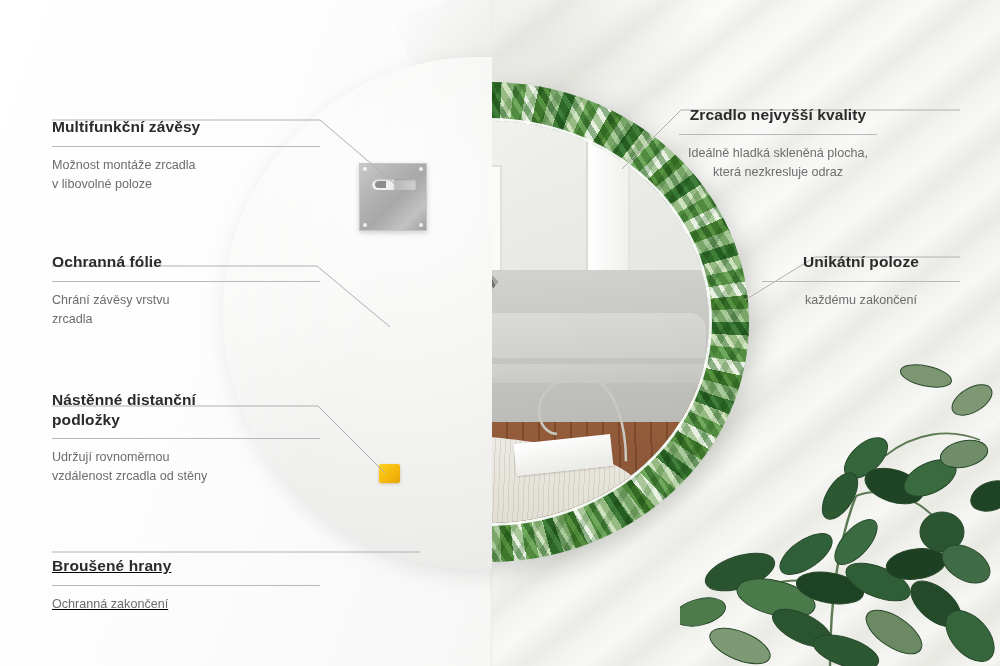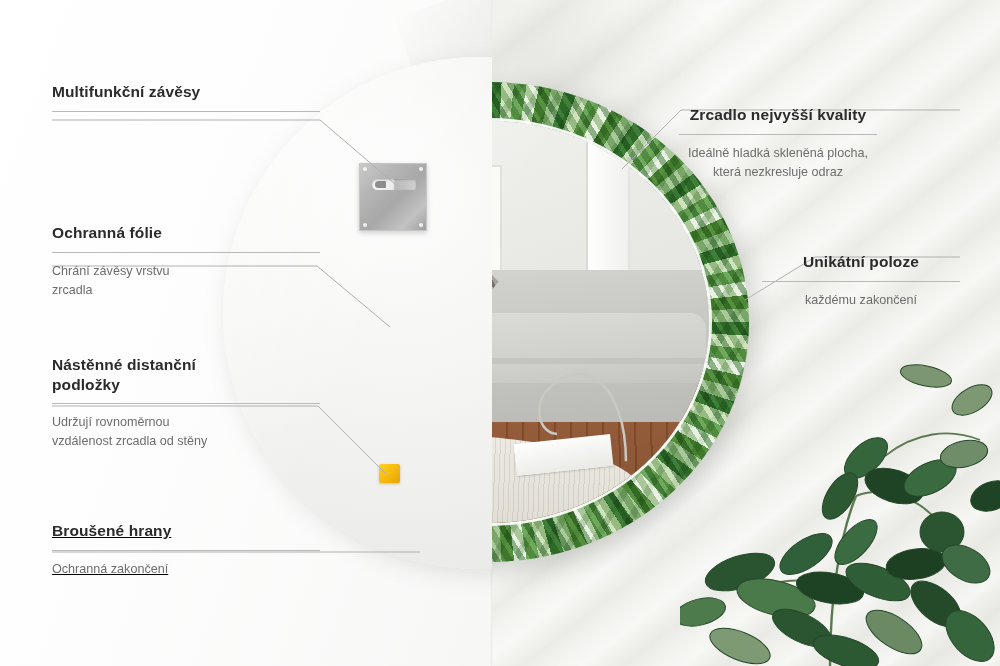--- a/index.html
+++ b/index.html
@@ -234,25 +234,25 @@
   .callout .title {
     font-size: 15.5px; font-weight: bold; color: #2b2b2b; letter-spacing: .1px;
     line-height: 1.26;
   }
   .callout .rule {
     height: 1px; background: #b9b9b9; margin: 9px 0 9px 0;
   }
   .callout .desc {
     font-size: 12.6px; color: #6d6d6d; line-height: 1.52; font-weight: 400;
   }
-  .callout.left { left: 52px; width: 268px; text-align: left; }
+  .callout.left { left: 52px; width: 268px; text-align: left; margin-top: 35px; }
   .callout.right { width: 198px; text-align: center; margin-top: 23px; }
 
   .c1 { top: 82px; }
-  .c2 { top: 223px; }
+  .c2 { top: 217px; }
   .c3 { top: 355px; }
   .c4 { top: 521px; text-decoration: underline; }
   .r1 { left: 679px; width: 281px; top: 82px; }
   .r2 { left: 762px; width: 198px; top: 229px; }
 
   
   .lines { position: absolute; left: 0; top: 0; width: 1000px; height: 666px; pointer-events: none; }
 </style>
 </head>
 <body>
@@ -359,20 +359,24 @@
       <path d="M52 406 H318 L385 473"></path>
       <path d="M52 552 H420"></path>
       <path d="M960 110 H681 L622 169"></path>
       <path d="M960 257 H815 L745 300"></path>
     </g>
   </svg>
 
   <div class="callout left c1">
     <div class="title">Multifunkční závěsy</div>
     <div class="rule"></div>
+    <div class="desc">
+      <div>Možnost montáže zrcadla</div>
+      <div>v libovolné poloze</div>
+    </div>
   </div>
 
   <div class="callout left c2">
     <div class="title">Ochranná fólie</div>
     <div class="rule"></div>
     <div class="desc">
       <div>Chrání závěsy vrstvu</div>
       <div>zrcadla</div>
     </div>
   </div>

